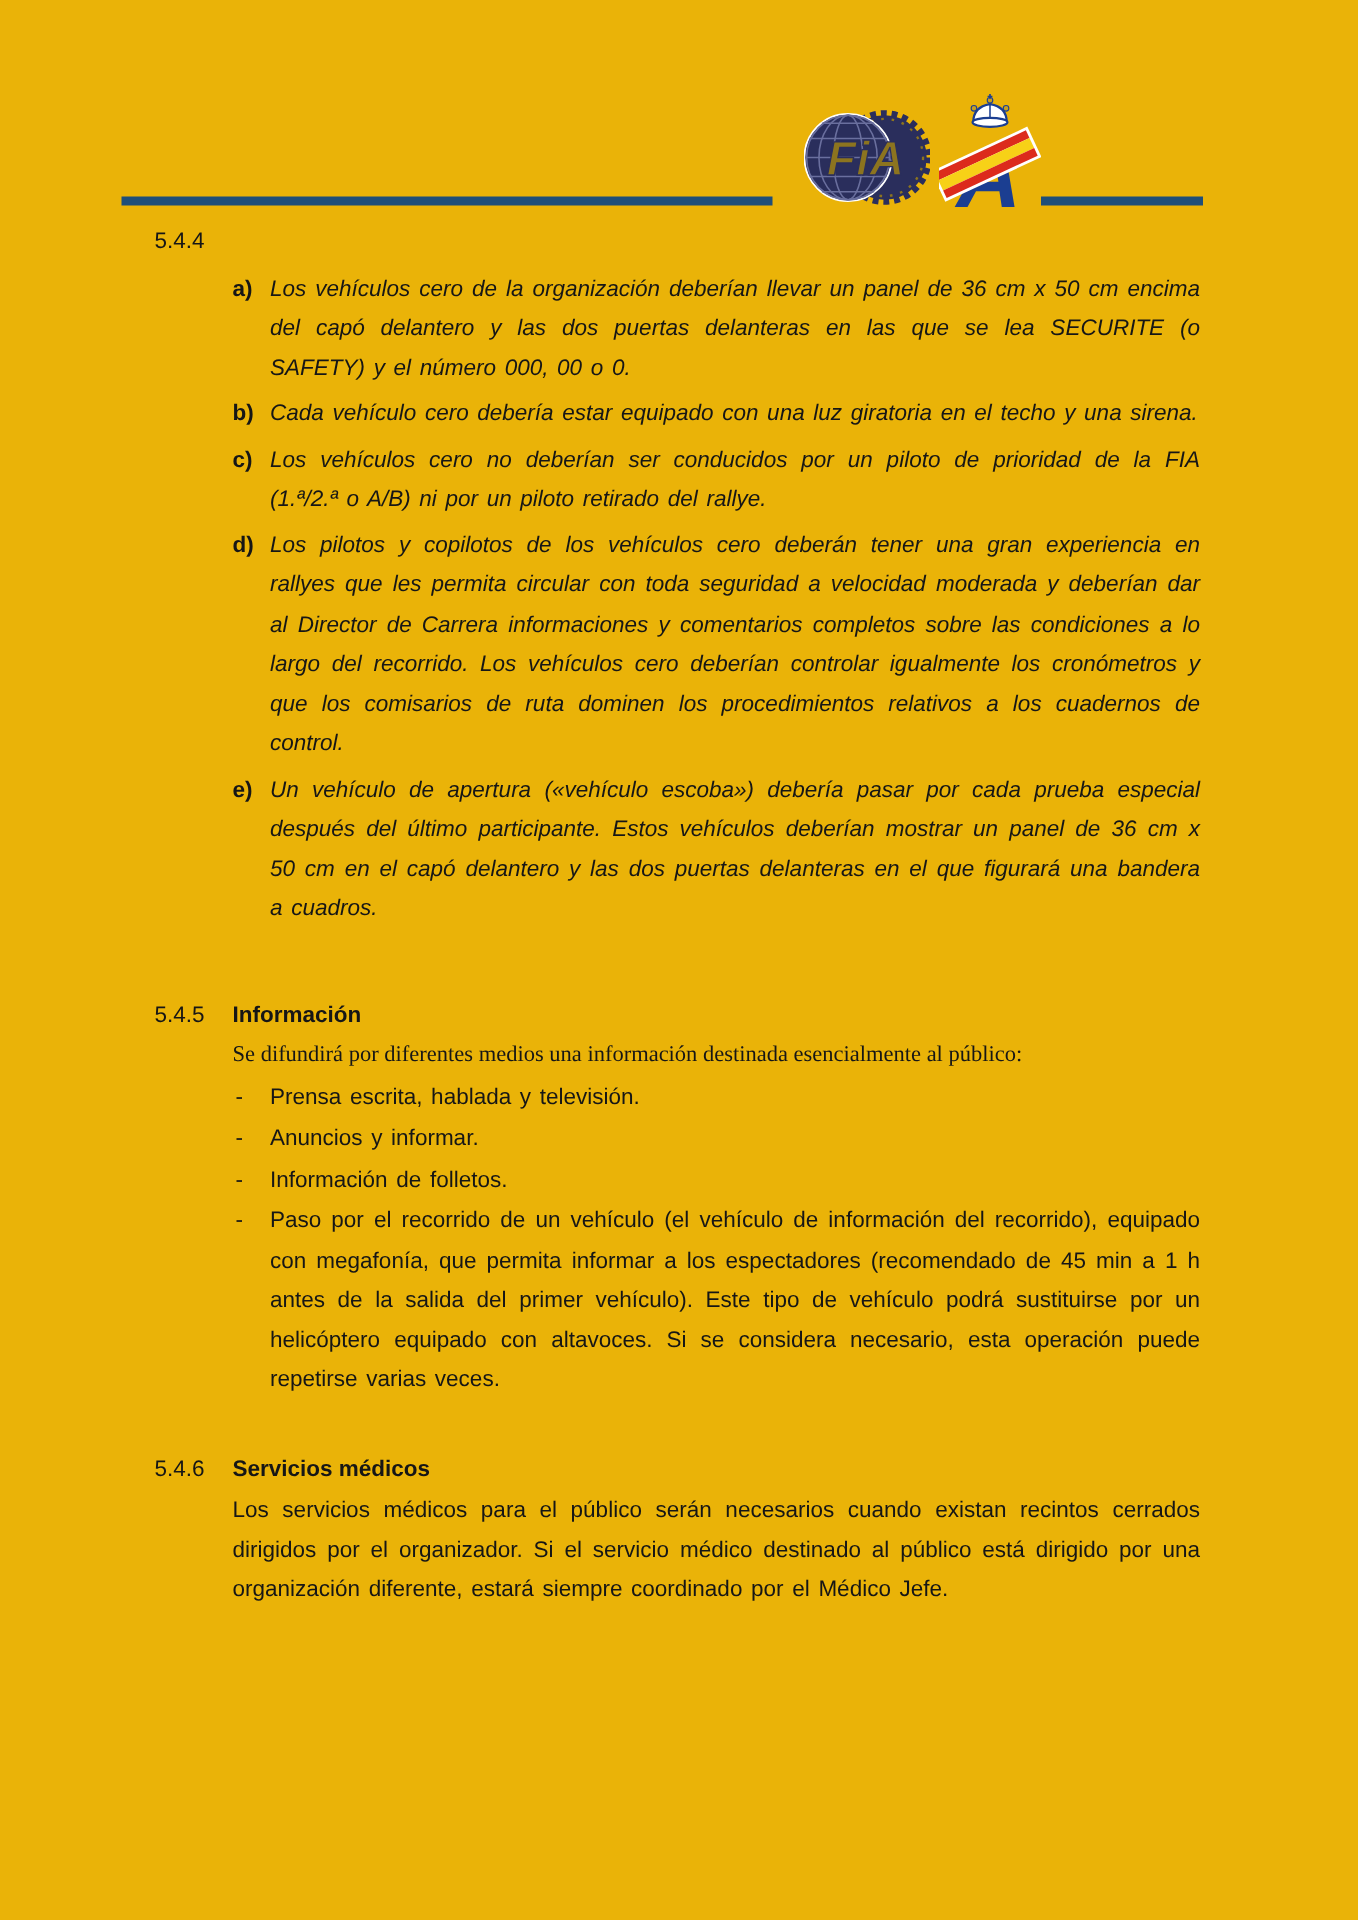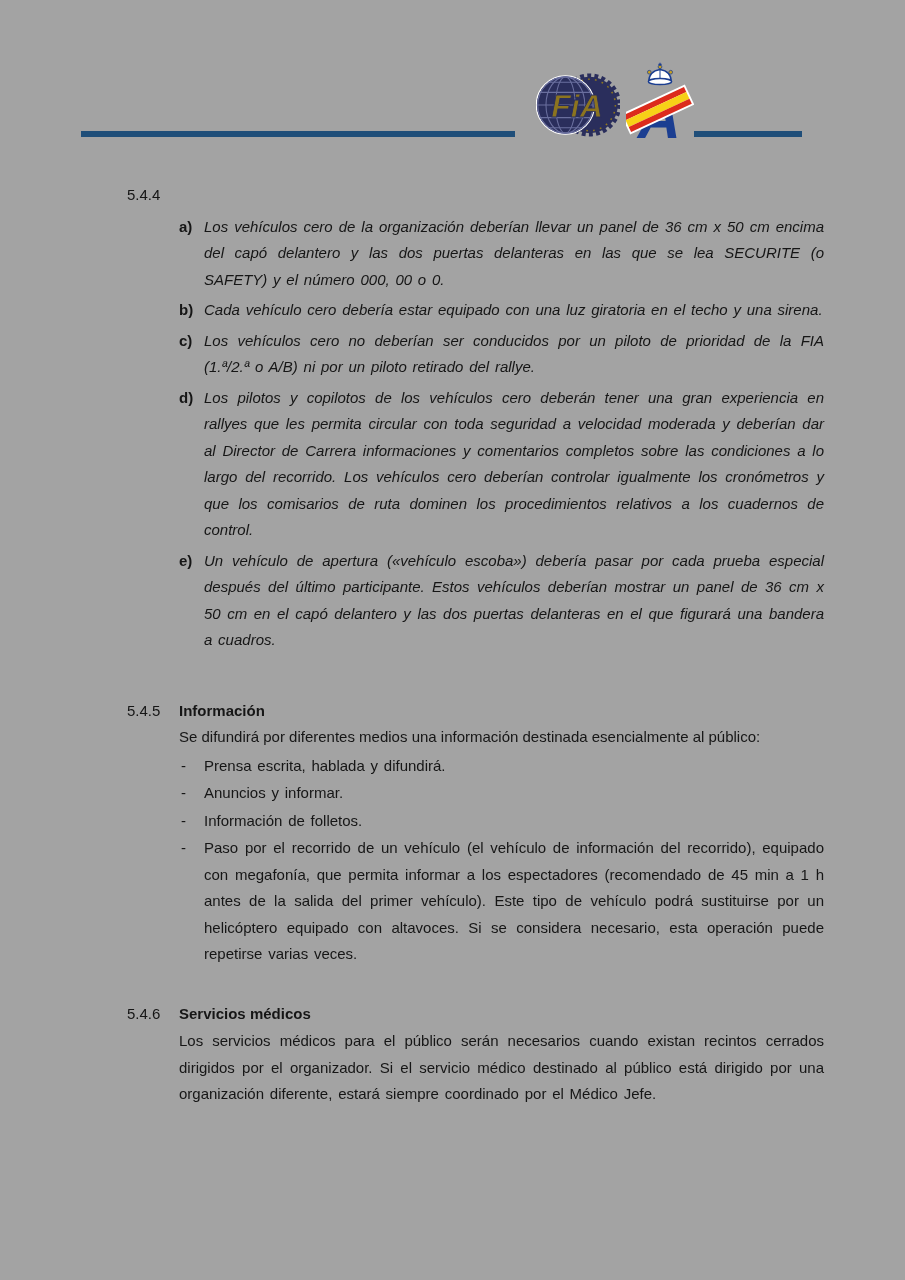--- a/index.html
+++ b/index.html
@@ -2,44 +2,44 @@
 <html><head>
 <meta charset="utf-8">
 <style>
   * { margin: 0; padding: 0; box-sizing: border-box; }
   html, body { background: #ffffff; }
   body {
     width: 905px; height: 1280px; position: relative;
     font-family: "Liberation Sans", sans-serif;
     color: #161616;
   }
-  .page { position: absolute; inset: 0; background: #a3a3a3; overflow: hidden; padding-left: 48px; }
+  .page { position: absolute; inset: 0; background: #eab308; overflow: hidden; padding-left: 48px; }
 
   
   .rule { position: absolute; top: 131px; height: 6px; background: #1F4E79; }
   .rule-left  { left: 81px;  width: 434px; }
   .rule-right { left: 694px; width: 108px; }
   .logo-fia   { position: absolute; left: 536px; top: 72px; width: 84px; height: 66px; }
   .logo-rfeda { position: absolute; left: 626px; top: 62px; width: 68px; height: 80px; }
 
   
   .content {
-    position: absolute; left: 103px; top: 182px; width: 697px;
-    font-size: 15px; line-height: 26.5px; margin-left: 24px;
+    position: absolute; left: 103px; top: 148px; width: 697px;
+    font-size: 15px; line-height: 26.5px;
   }
   .sec-head { display: flex; }
   .sec-num  { flex: 0 0 52px; }
   .sec-title { font-weight: bold; font-size: 15px; line-height: 26.5px; }
 
   .item { display: flex; margin: 4px 0 0 52px; }
   .item-label { flex: 0 0 25px; font-weight: bold; }
   .item-text { flex: 1; text-align: justify; word-spacing: 1.6px; font-style: italic; }
 
   .sec-info { margin-top: 44px; }
-  .intro { margin-left: 52px; white-space: nowrap; }
+  .intro { margin-left: 52px; white-space: nowrap; font-family: Liberation Serif, serif; }
   .bullet { display: flex; margin: 1px 0 0 52px; }
   .bullet-marker { flex: 0 0 25px; padding-left: 2px; }
   .bullet-text { flex: 1; text-align: justify; word-spacing: 1.6px; }
 
   .sec-medical { margin-top: 33px; }
   .body-text { margin: 1px 0 0 52px; text-align: justify; word-spacing: 1.6px; }
 </style>
 </head>
 <body>
 
@@ -119,21 +119,21 @@
     </section>
 
     <section class="sec-info">
       <div class="sec-head">
         <span class="sec-num">5.4.5</span>
         <h2 class="sec-title">Información</h2>
       </div>
       <p class="intro">Se difundirá por diferentes medios una información destinada esencialmente al público:</p>
       <div class="bullet" style="margin-top:2px">
         <span class="bullet-marker">-</span>
-        <p class="bullet-text">Prensa escrita, hablada y difundirá.</p>
+        <p class="bullet-text">Prensa escrita, hablada y televisión.</p>
       </div>
       <div class="bullet">
         <span class="bullet-marker">-</span>
         <p class="bullet-text">Anuncios y informar.</p>
       </div>
       <div class="bullet">
         <span class="bullet-marker">-</span>
         <p class="bullet-text">Información de folletos.</p>
       </div>
       <div class="bullet">

